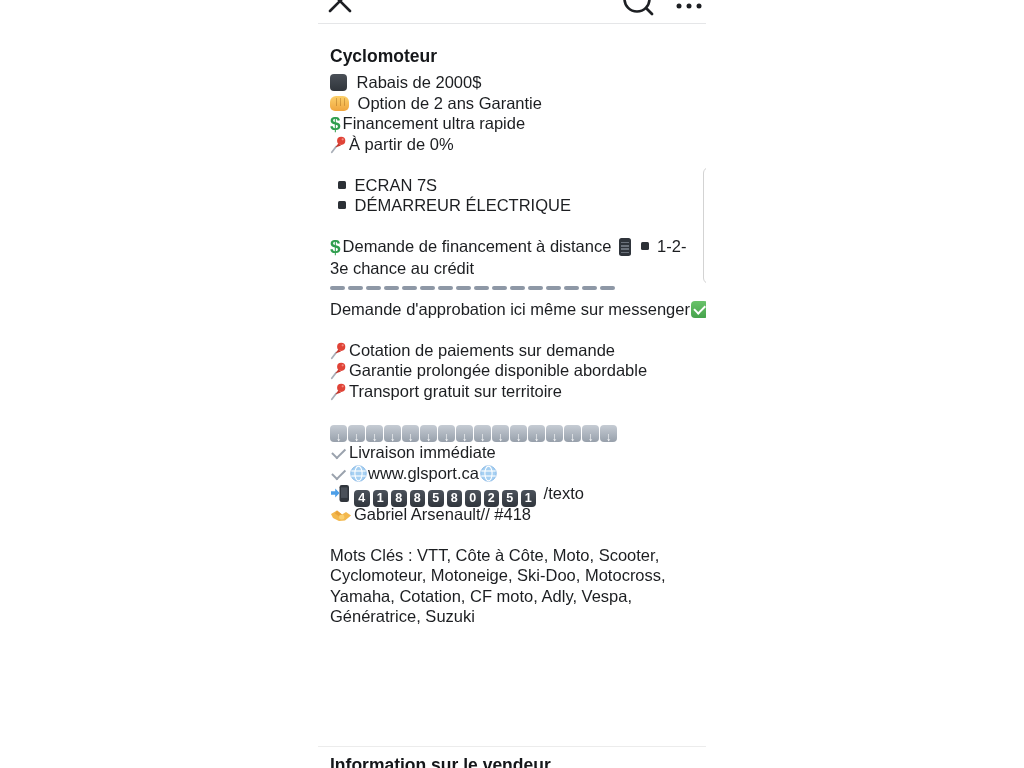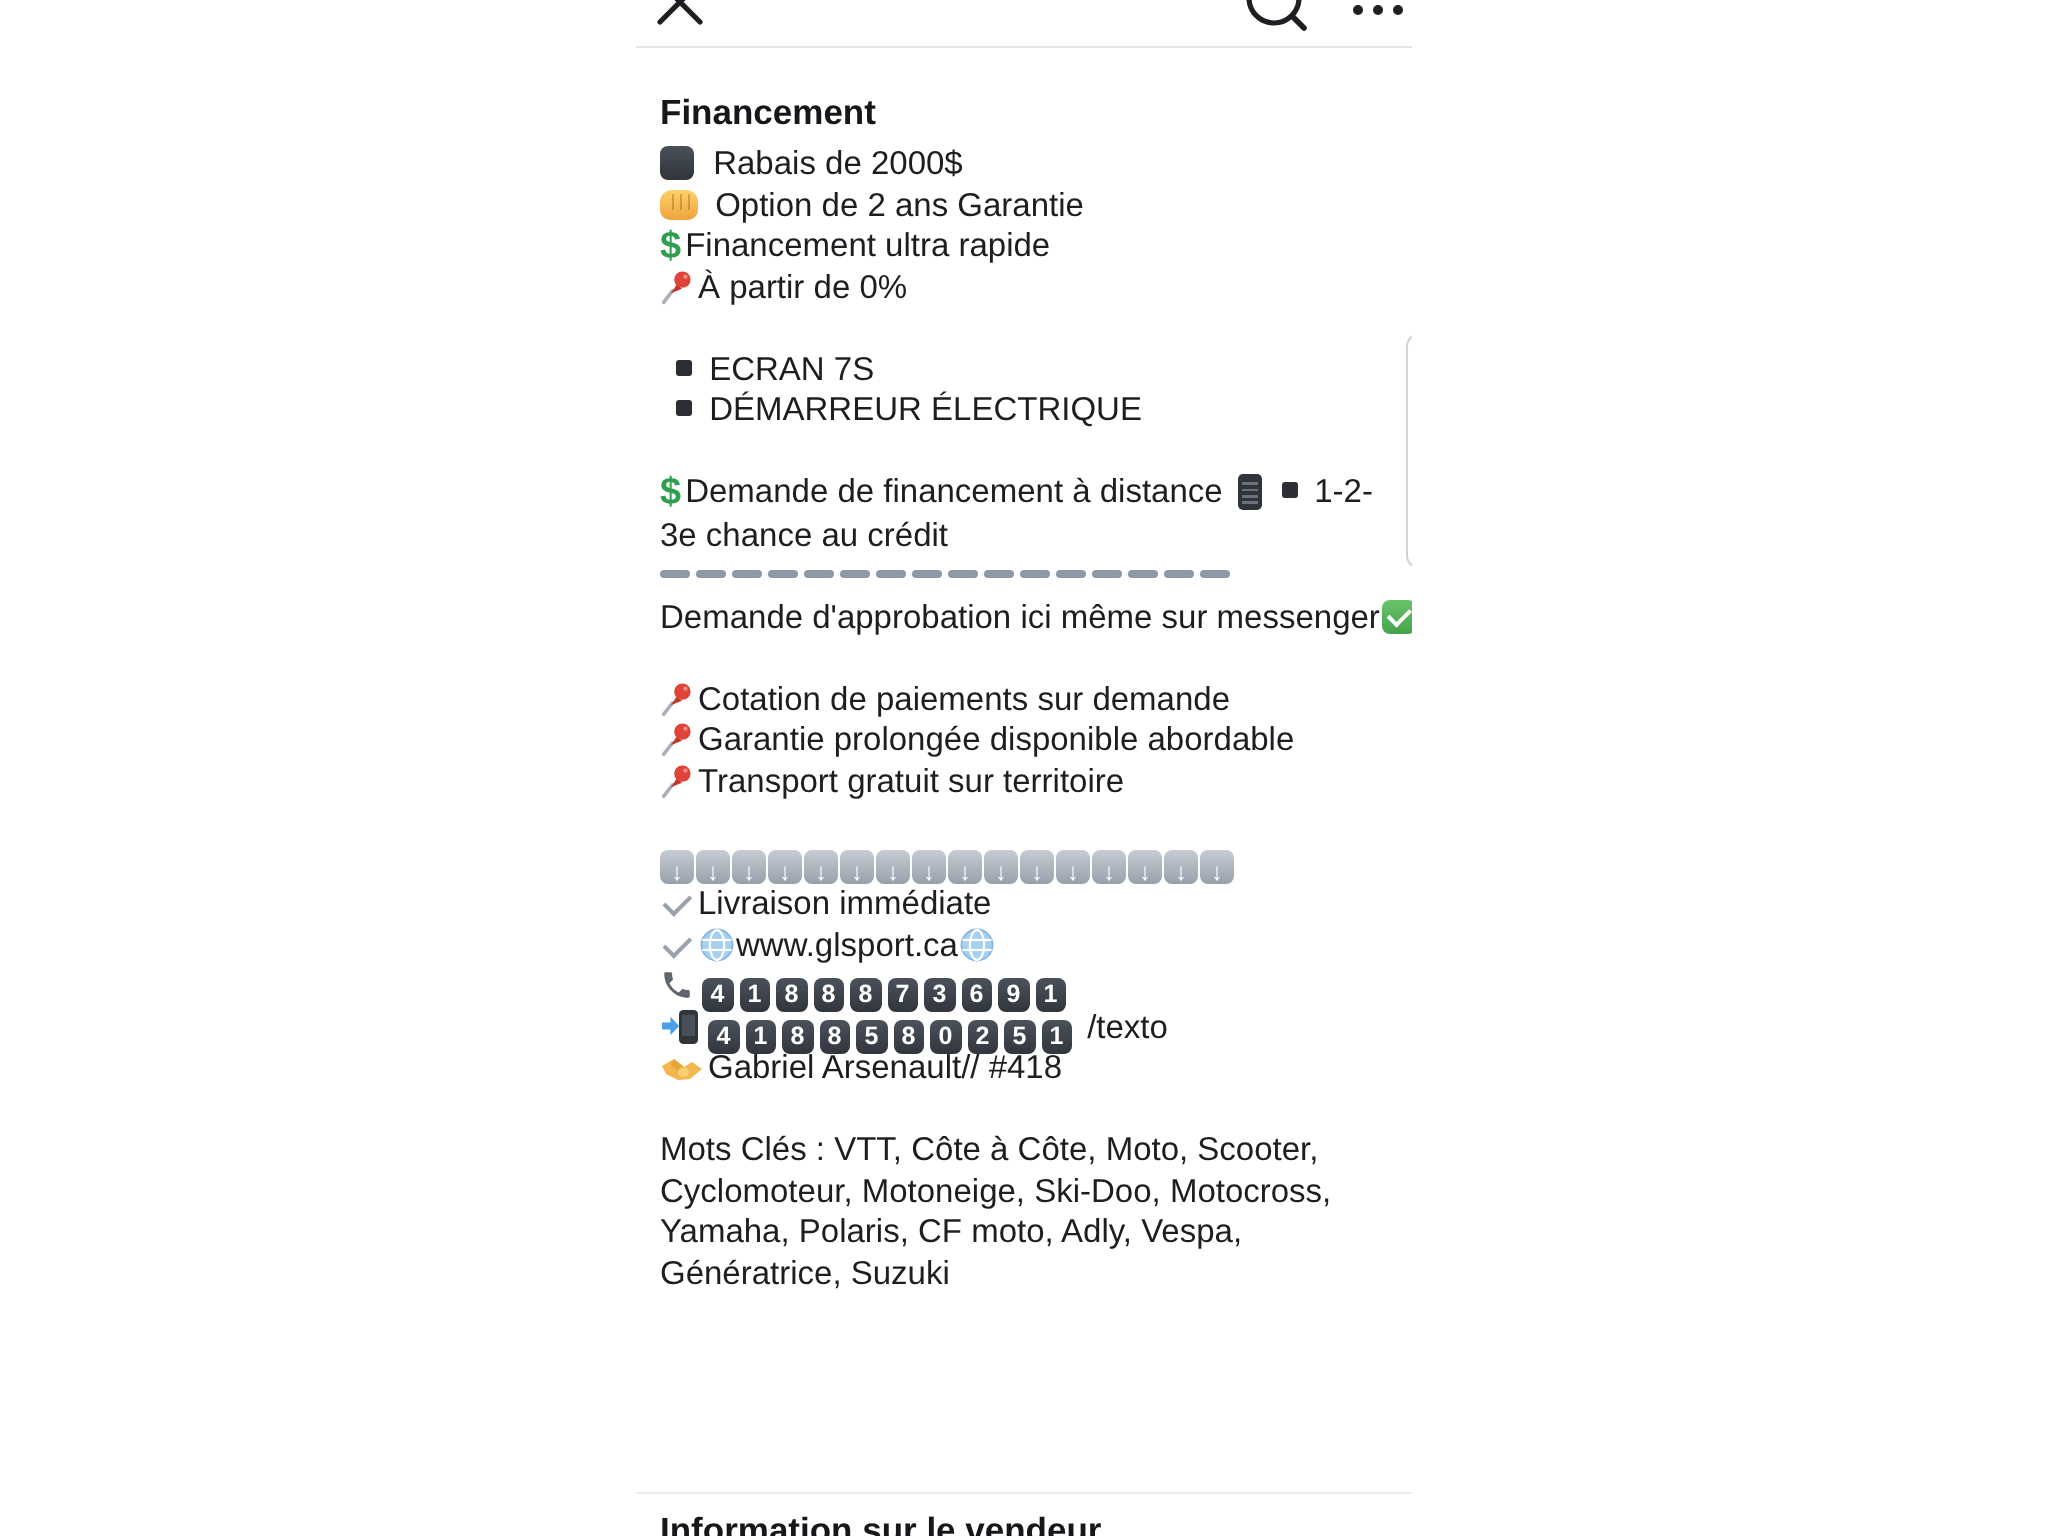--- a/index.html
+++ b/index.html
@@ -79,21 +79,21 @@
     </div>
     <div class="hdr-icon" style="left:357px;top:-3px;">
       <svg width="30" height="8" viewBox="0 0 30 8">
         <circle cx="4" cy="3" r="2.5" fill="#1d1f23"></circle>
         <circle cx="14" cy="3" r="2.5" fill="#1d1f23"></circle>
         <circle cx="24" cy="3" r="2.5" fill="#1d1f23"></circle>
       </svg>
     </div>
     <div class="divider top"></div>
 
-    <div class="section-title title-desc">Financement</div>
+    <div class="section-title title-desc">Cyclomoteur</div>
 
     <div class="desc" id="desc">
         <div class="line"><span class="em i-black-large-square"></span> Rabais de 2000$</div>
         <div class="line"><span class="em i-fist"></span> Option de 2 ans Garantie</div>
         <div class="line"><span class="em i-dollar-sign"></span>Financement ultra rapide</div>
         <div class="line"><span class="em i-pushpin"><svg width="17" height="18" viewBox="0 0 17 18">
               <line x1="6.2" y1="10.5" x2="1.8" y2="16.2" stroke="#a9afb8" stroke-width="1.8" stroke-linecap="round"></line>
               <path d="M8.4 7.2 L5.4 11.6 L11 9.4 Z" fill="#c3362b"></path>
               <circle cx="11.2" cy="4.8" r="4.1" fill="#e04337"></circle>
               <circle cx="12.7" cy="3.3" r="1.1" fill="#f28b81"></circle>
@@ -131,35 +131,32 @@
               <circle cx="8.5" cy="8.5" r="7.8" fill="#a6d0f2" stroke="#7fb3e3" stroke-width="0.8"></circle>
               <ellipse cx="8.5" cy="8.5" rx="3.6" ry="7.4" fill="none" stroke="#fff" stroke-width="1.1"></ellipse>
               <line x1="1.2" y1="6" x2="15.8" y2="6" stroke="#fff" stroke-width="1.1"></line>
               <line x1="1.2" y1="11" x2="15.8" y2="11" stroke="#fff" stroke-width="1.1"></line>
             </svg></span>www.glsport.ca<span class="em i-globe"><svg width="17" height="17" viewBox="0 0 17 17">
               <circle cx="8.5" cy="8.5" r="7.8" fill="#a6d0f2" stroke="#7fb3e3" stroke-width="0.8"></circle>
               <ellipse cx="8.5" cy="8.5" rx="3.6" ry="7.4" fill="none" stroke="#fff" stroke-width="1.1"></ellipse>
               <line x1="1.2" y1="6" x2="15.8" y2="6" stroke="#fff" stroke-width="1.1"></line>
               <line x1="1.2" y1="11" x2="15.8" y2="11" stroke="#fff" stroke-width="1.1"></line>
             </svg></span></div>
-        <div class="line"><span class="em i-phone-receiver"><svg width="17" height="17" viewBox="0 0 24 24">
-              <path fill="#61666e" d="M6.62 10.79c1.44 2.83 3.76 5.14 6.59 6.59l2.2-2.2c.27-.27.67-.36 1.02-.24 1.12.37 2.33.57 3.57.57.55 0 1 .45 1 1V20c0 .55-.45 1-1 1-9.39 0-17-7.61-17-17 0-.55.45-1 1-1h3.5c.55 0 1 .45 1 1 0 1.25.2 2.45.57 3.57.11.35.03.74-.25 1.02l-2.2 2.2z"></path>
-            </svg></span><span class="keycap">4</span><span class="keycap">1</span><span class="keycap">8</span><span class="keycap">8</span><span class="keycap">8</span><span class="keycap">7</span><span class="keycap">3</span><span class="keycap">6</span><span class="keycap">9</span><span class="keycap">1</span></div>
         <div class="line"><span class="em i-phone-arrow"><svg width="21" height="19" viewBox="0 0 21 19">
               <rect x="9.5" y="1" width="9.5" height="17" rx="2.2" fill="#30353c"></rect>
               <rect x="11" y="3.4" width="6.5" height="10.5" fill="#4a5059"></rect>
               <path d="M1 7.2 h4.2 V4.4 L9.6 9 L5.2 13.6 V10.8 H1 Z" fill="#4d9fe8"></path>
             </svg></span><span class="keycap">4</span><span class="keycap">1</span><span class="keycap">8</span><span class="keycap">8</span><span class="keycap">5</span><span class="keycap">8</span><span class="keycap">0</span><span class="keycap">2</span><span class="keycap">5</span><span class="keycap">1</span> /texto</div>
         <div class="line"><span class="em i-handshake"><svg width="22" height="15" viewBox="0 0 22 15">
               <path d="M1 6 L7 2.5 L12 6.5 L16 4 L21 7.5 L15 12.5 L9 13 L3 10 Z" fill="#f3b84d"></path>
               <path d="M7 2.5 L12 6.5 L10 9 L5 5.5 Z" fill="#e8a33b"></path>
               <rect x="9" y="6.8" width="5.4" height="4.6" rx="2.2" fill="#fbcf6e"></rect>
             </svg></span>Gabriel Arsenault// #418</div>
         <div class="line">&nbsp;</div>
-        <div class="line wrap">Mots Clés : VTT, Côte à Côte, Moto, Scooter, Cyclomoteur, Motoneige, Ski-Doo, Motocross, Yamaha, Polaris, CF moto, Adly, Vespa, Génératrice, Suzuki</div>
+        <div class="line wrap">Mots Clés : VTT, Côte à Côte, Moto, Scooter, Cyclomoteur, Motoneige, Ski-Doo, Motocross, Yamaha, Cotation, CF moto, Adly, Vespa, Génératrice, Suzuki</div>
       </div>
 
     <div class="scrollbar"></div>
 
     <div class="divider bottom"></div>
     <div class="section-title title-seller">Information sur le vendeur</div>
   </div>
 </div>
 
 </body></html>

